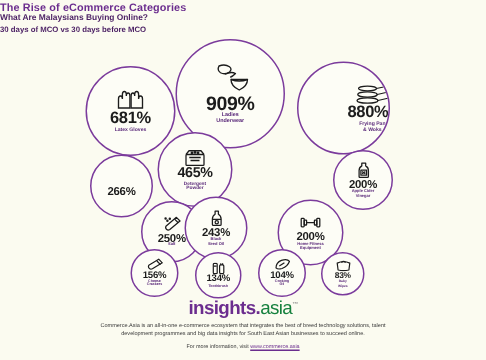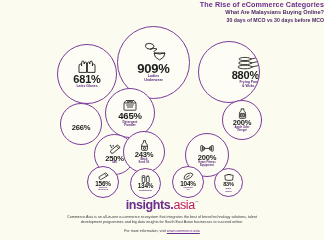--- a/index.html
+++ b/index.html
@@ -19,21 +19,21 @@
     height: 235px;
     background: #fbfbf0;
     box-sizing: border-box;
   }
   
   #header {
     position: absolute;
     left: 0;
     top: 1px;
     width: 324px;
-    text-align: right;
+    text-align: left;
   }
   #header .title {
     font-size: 7.2px;
     font-weight: bold;
     color: #6b2d8e;
     letter-spacing: 0.1px;
     line-height: 8px;
   }
   #header .sub1 {
     font-size: 5.6px;
@@ -101,21 +101,21 @@
     text-align: center;
   }
   #brand {
     font-size: 12.5px;
     font-weight: bold;
     letter-spacing: -0.4px;
     line-height: 13px;
     white-space: nowrap;
   }
   #brand .b1 { color: #6b2d8e; }
-  #brand .b2 { color: #be185d; font-weight: normal; }
+  #brand .b2 { color: #15803d; font-weight: normal; }
   #brand .tm { font-size: 4px; vertical-align: super; color: #8f8f8f; }
   #blurb {
     margin-top: 2.5px;
     font-size: 3.7px;
     line-height: 5.2px;
     color: #3a3a3a;
     padding: 0 58px;
   }
   #moreinfo {
     margin-top: 3.5px;

